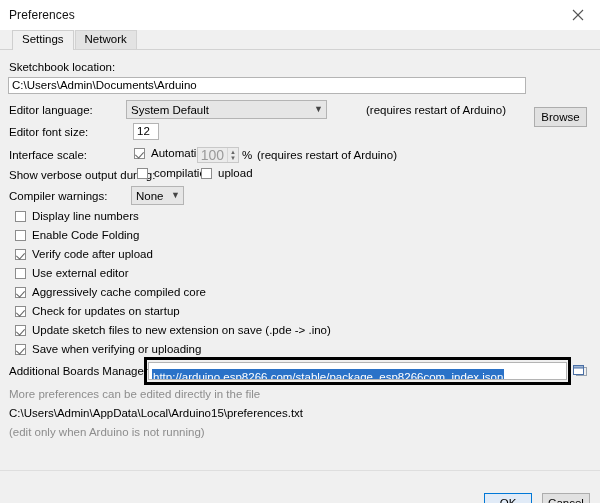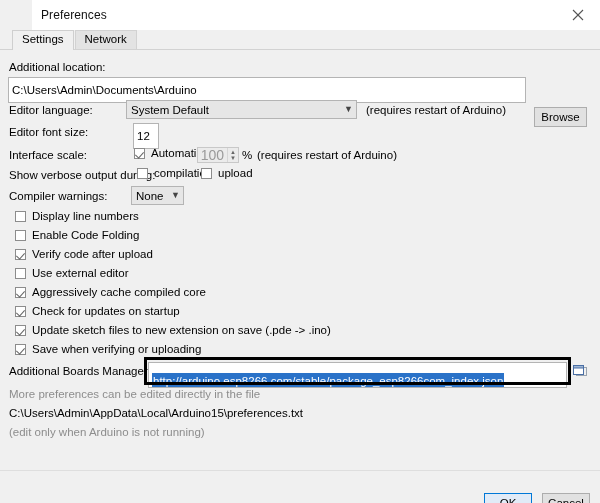--- a/index.html
+++ b/index.html
@@ -28,21 +28,20 @@
 
   
   .titlebar {
     height: 30px;
     background: #ffffff;
     display: flex;
     align-items: center;
     justify-content: space-between;
     padding: 0 0 0 9px;
     flex: 0 0 auto;
-    margin-left: 32px;
   }
   .titlebar-text {
     font-size: 12px;
     color: #111;
     letter-spacing: 0.1px;
   }
   .close-btn {
     width: 45px;
     height: 30px;
     display: flex;
@@ -97,21 +96,21 @@
     white-space: nowrap;
   }
 
   
   .textinput {
     background: #ffffff;
     border: 1px solid #b4b4b4;
     height: 17px;
     line-height: 17px;
     font-size: 11.5px;
-    padding: 12px 3px;
+    padding: 3px 3px;
     box-sizing: border-box;
     color: #000;
     font-family: "Liberation Sans", sans-serif;
     display: flex;
     align-items: center;
     overflow: hidden;
     white-space: nowrap;
   }
 
   .btn {
@@ -285,33 +284,33 @@
       <span>Settings</span>
     </div>
     <div class="tab">
       <span>Network</span>
     </div>
   </div>
 
   <div class="content">
 
     <div class="abs" style="left:9px; top:11px;">
-      <span class="label">Additional location:</span>
+      <span class="label">Sketchbook location:</span>
     </div>
     <div class="abs textinput" style="left:8px; top:27px; width:518px;">
       <span>C:\Users\Admin\Documents\Arduino</span>
     </div>
     <div class="abs btn" style="left:534px; top:25px; width:53px;">
       <span>Browse</span>
     </div>
 
     <div class="abs" style="left:9px; top:54px;">
       <span class="label">Editor language:</span>
     </div>
-    <div class="abs combo" style="left:126px; top:50px; width:231px;">
+    <div class="abs combo" style="left:126px; top:50px; width:201px;">
       <span>System Default</span>
       <span class="caret">▼</span>
     </div>
     <div class="abs" style="left:366px; top:54px;">
       <span class="label">(requires restart of Arduino)</span>
     </div>
 
     <div class="abs" style="left:9px; top:76px;text-align:right;">
       <span class="label">Editor font size:</span>
     </div>

